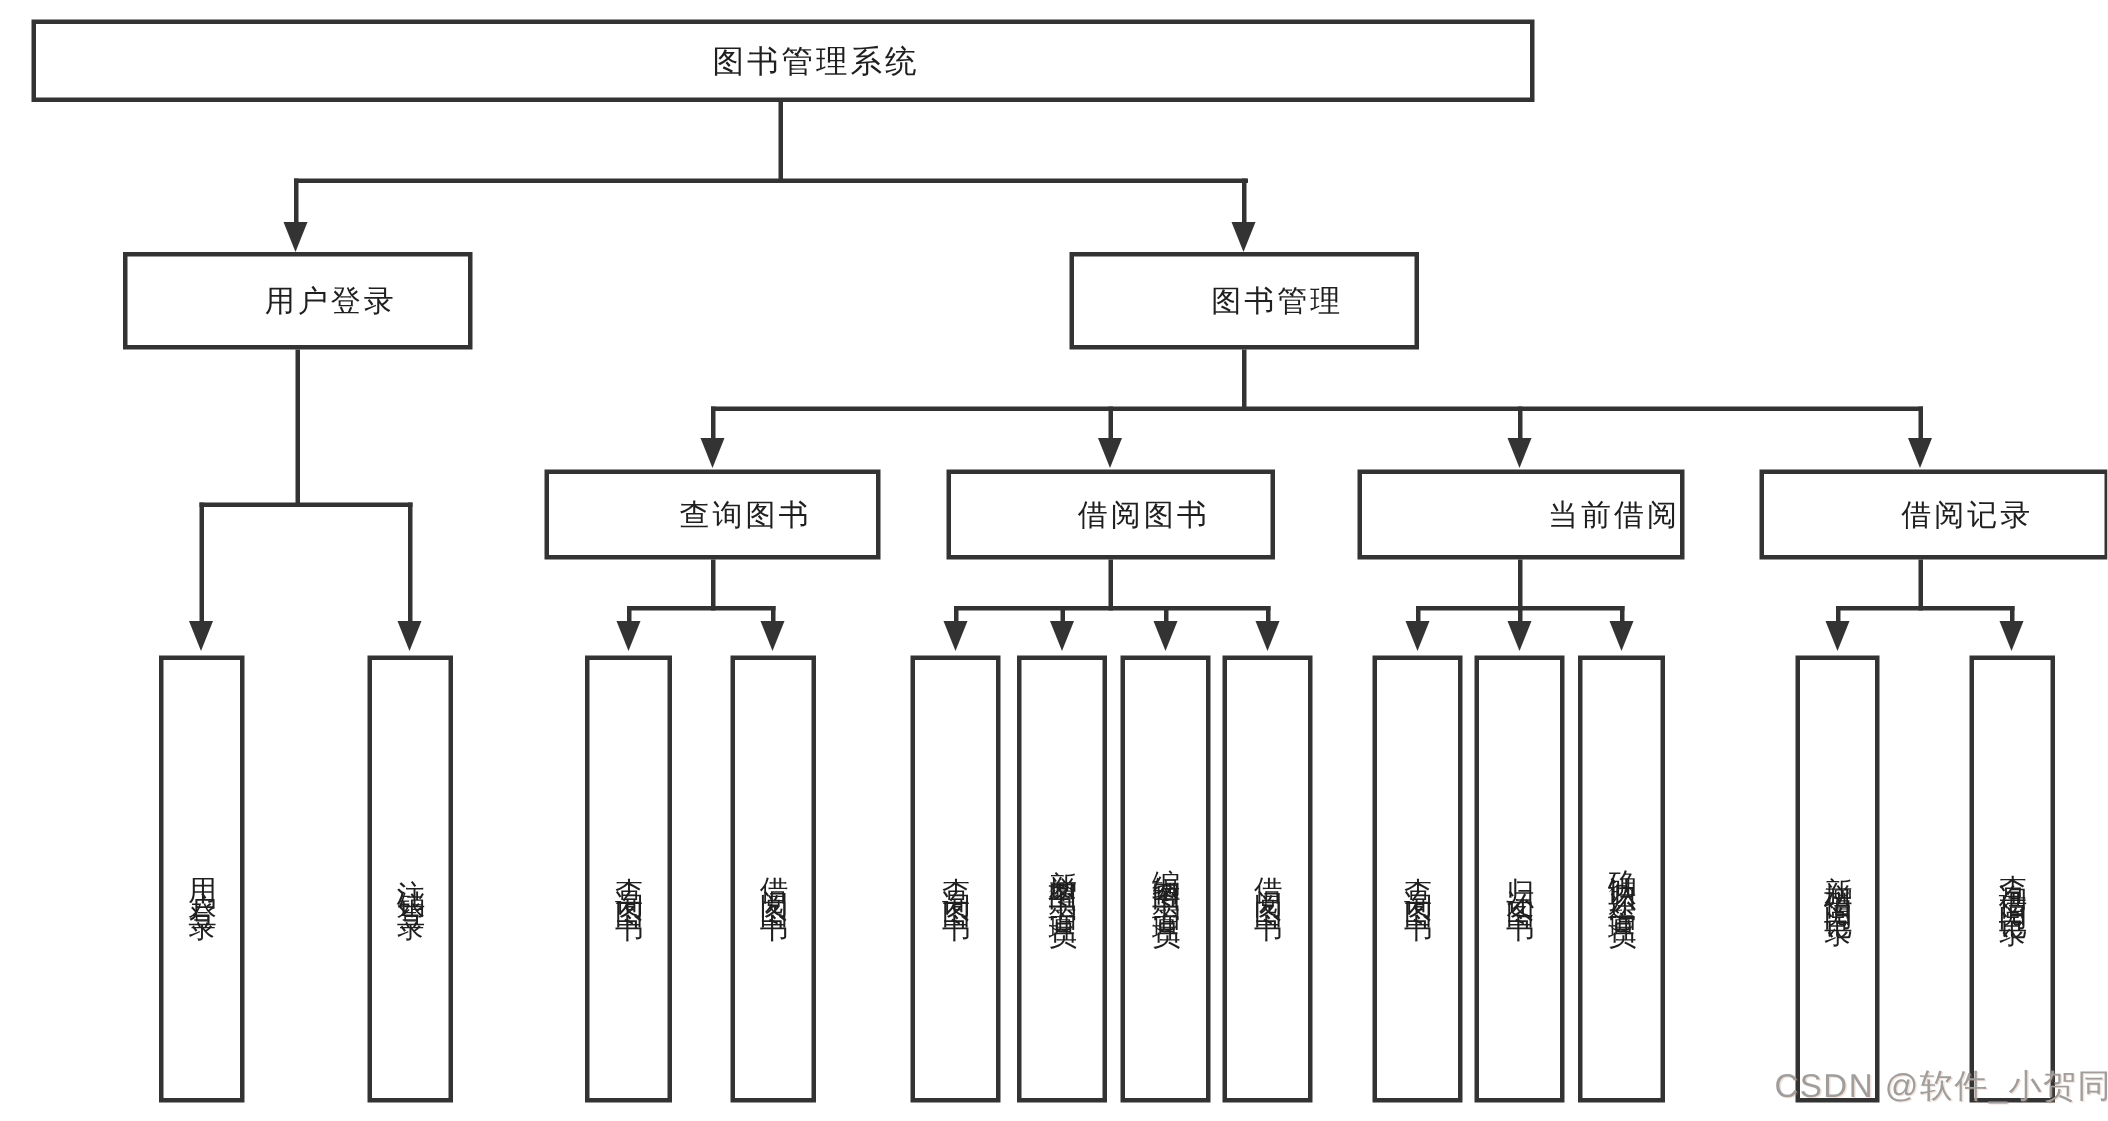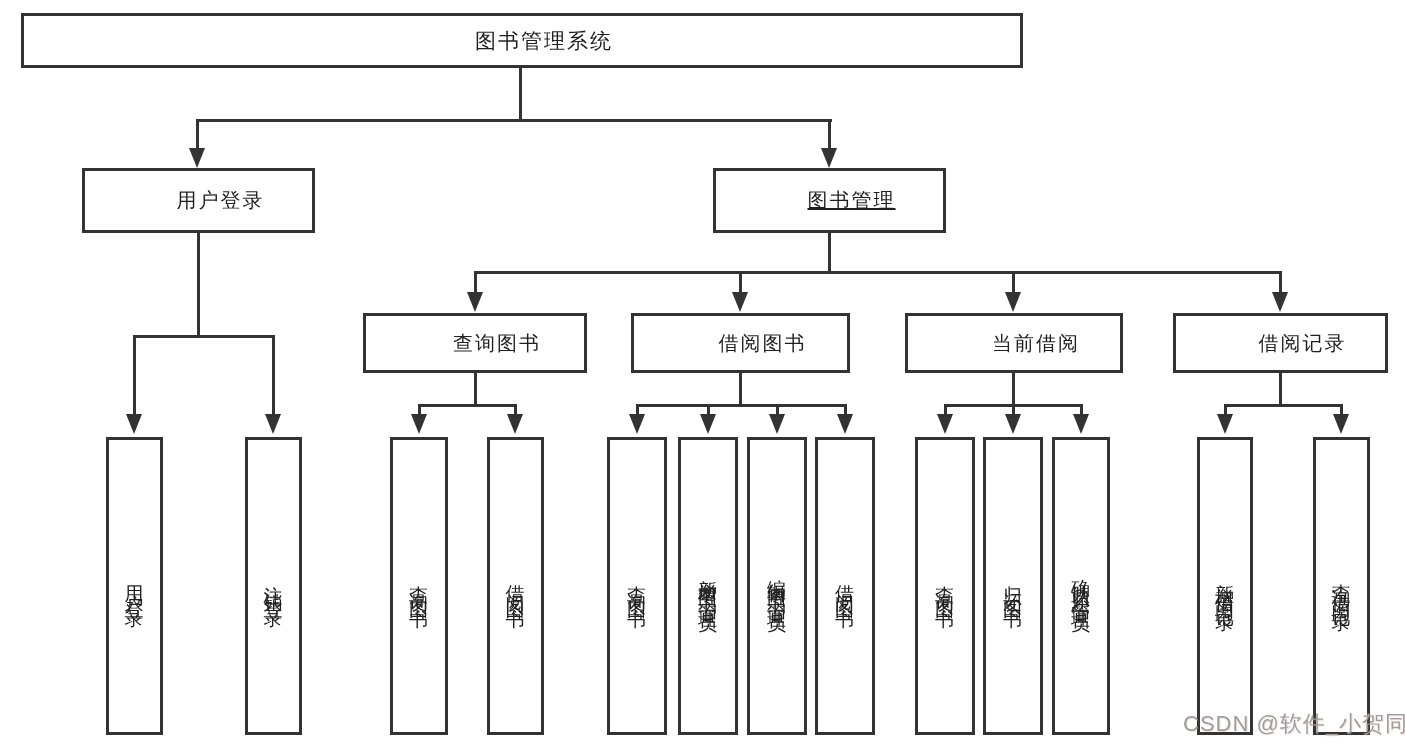--- a/index.html
+++ b/index.html
@@ -49,34 +49,34 @@
 
 <div id="canvas">
 
   <div class="node h" style="left:21px;top:13px;width:1002px;height:55px;font-size:21px;">
     <span>图书管理系统</span>
   </div>
 
   <div class="node h" style="left:82px;top:168px;width:233px;height:65px;">
     <span>用户登录</span>
   </div>
-  <div class="node h" style="left:713px;top:168px;width:233px;height:65px;text-decoration:underline;">
+  <div class="node h" style="left:713px;top:168px;width:233px;height:65px;">
     <span>图书管理</span>
   </div>
 
   <div class="node h" style="left:363px;top:313px;width:224px;height:60px;">
     <span>查询图书</span>
   </div>
   <div class="node h" style="left:631px;top:313px;width:219px;height:60px;">
     <span>借阅图书</span>
   </div>
-  <div class="node h" style="left:905px;top:313px;width:218px;height:60px;">
+  <div class="node h" style="left:905px;top:313px;width:218px;height:60px;justify-content:flex-end;">
     <span>当前借阅</span>
   </div>
-  <div class="node h" style="left:1173px;top:313px;width:215px;height:60px;">
+  <div class="node h" style="left:1173px;top:313px;width:233px;height:60px;">
     <span>借阅记录</span>
   </div>
 
   <div class="node v" style="left:106px;top:437px;width:57px;height:298px;">
     <span>用户登录</span>
   </div>
   <div class="node v" style="left:245px;top:437px;width:57px;height:298px;">
     <span>注销登录</span>
   </div>
   <div class="node v" style="left:390px;top:437px;width:58px;height:298px;">

